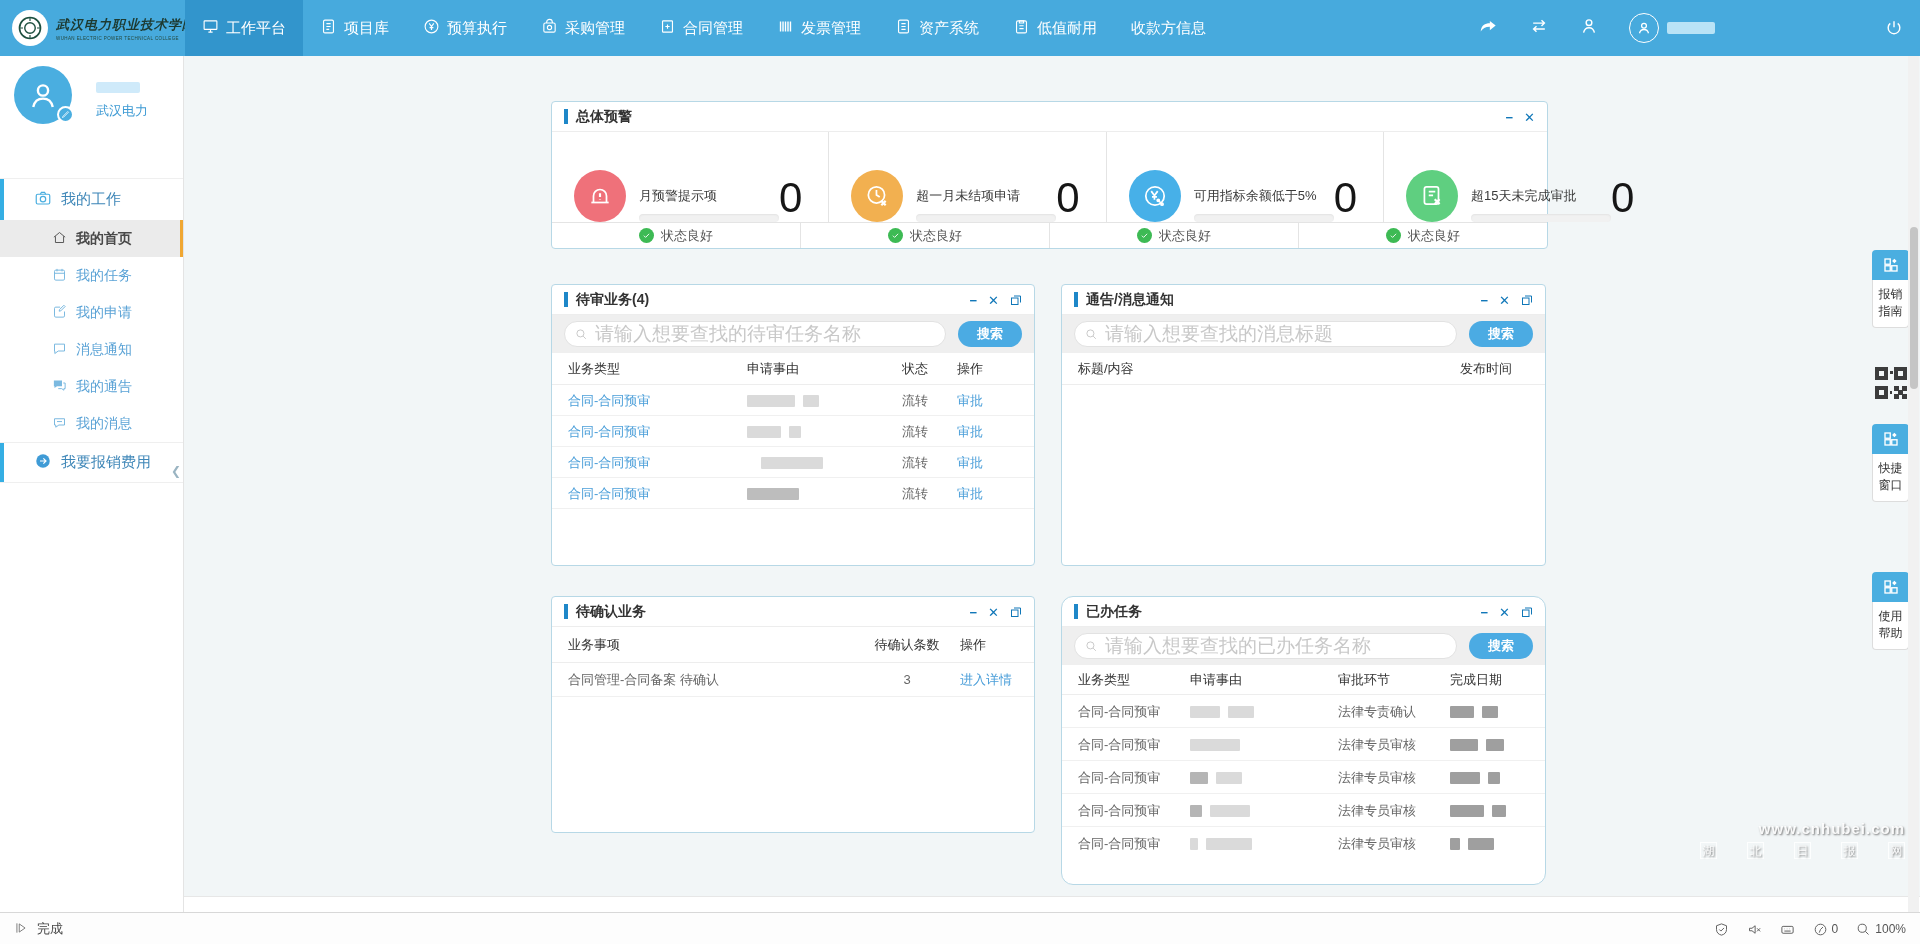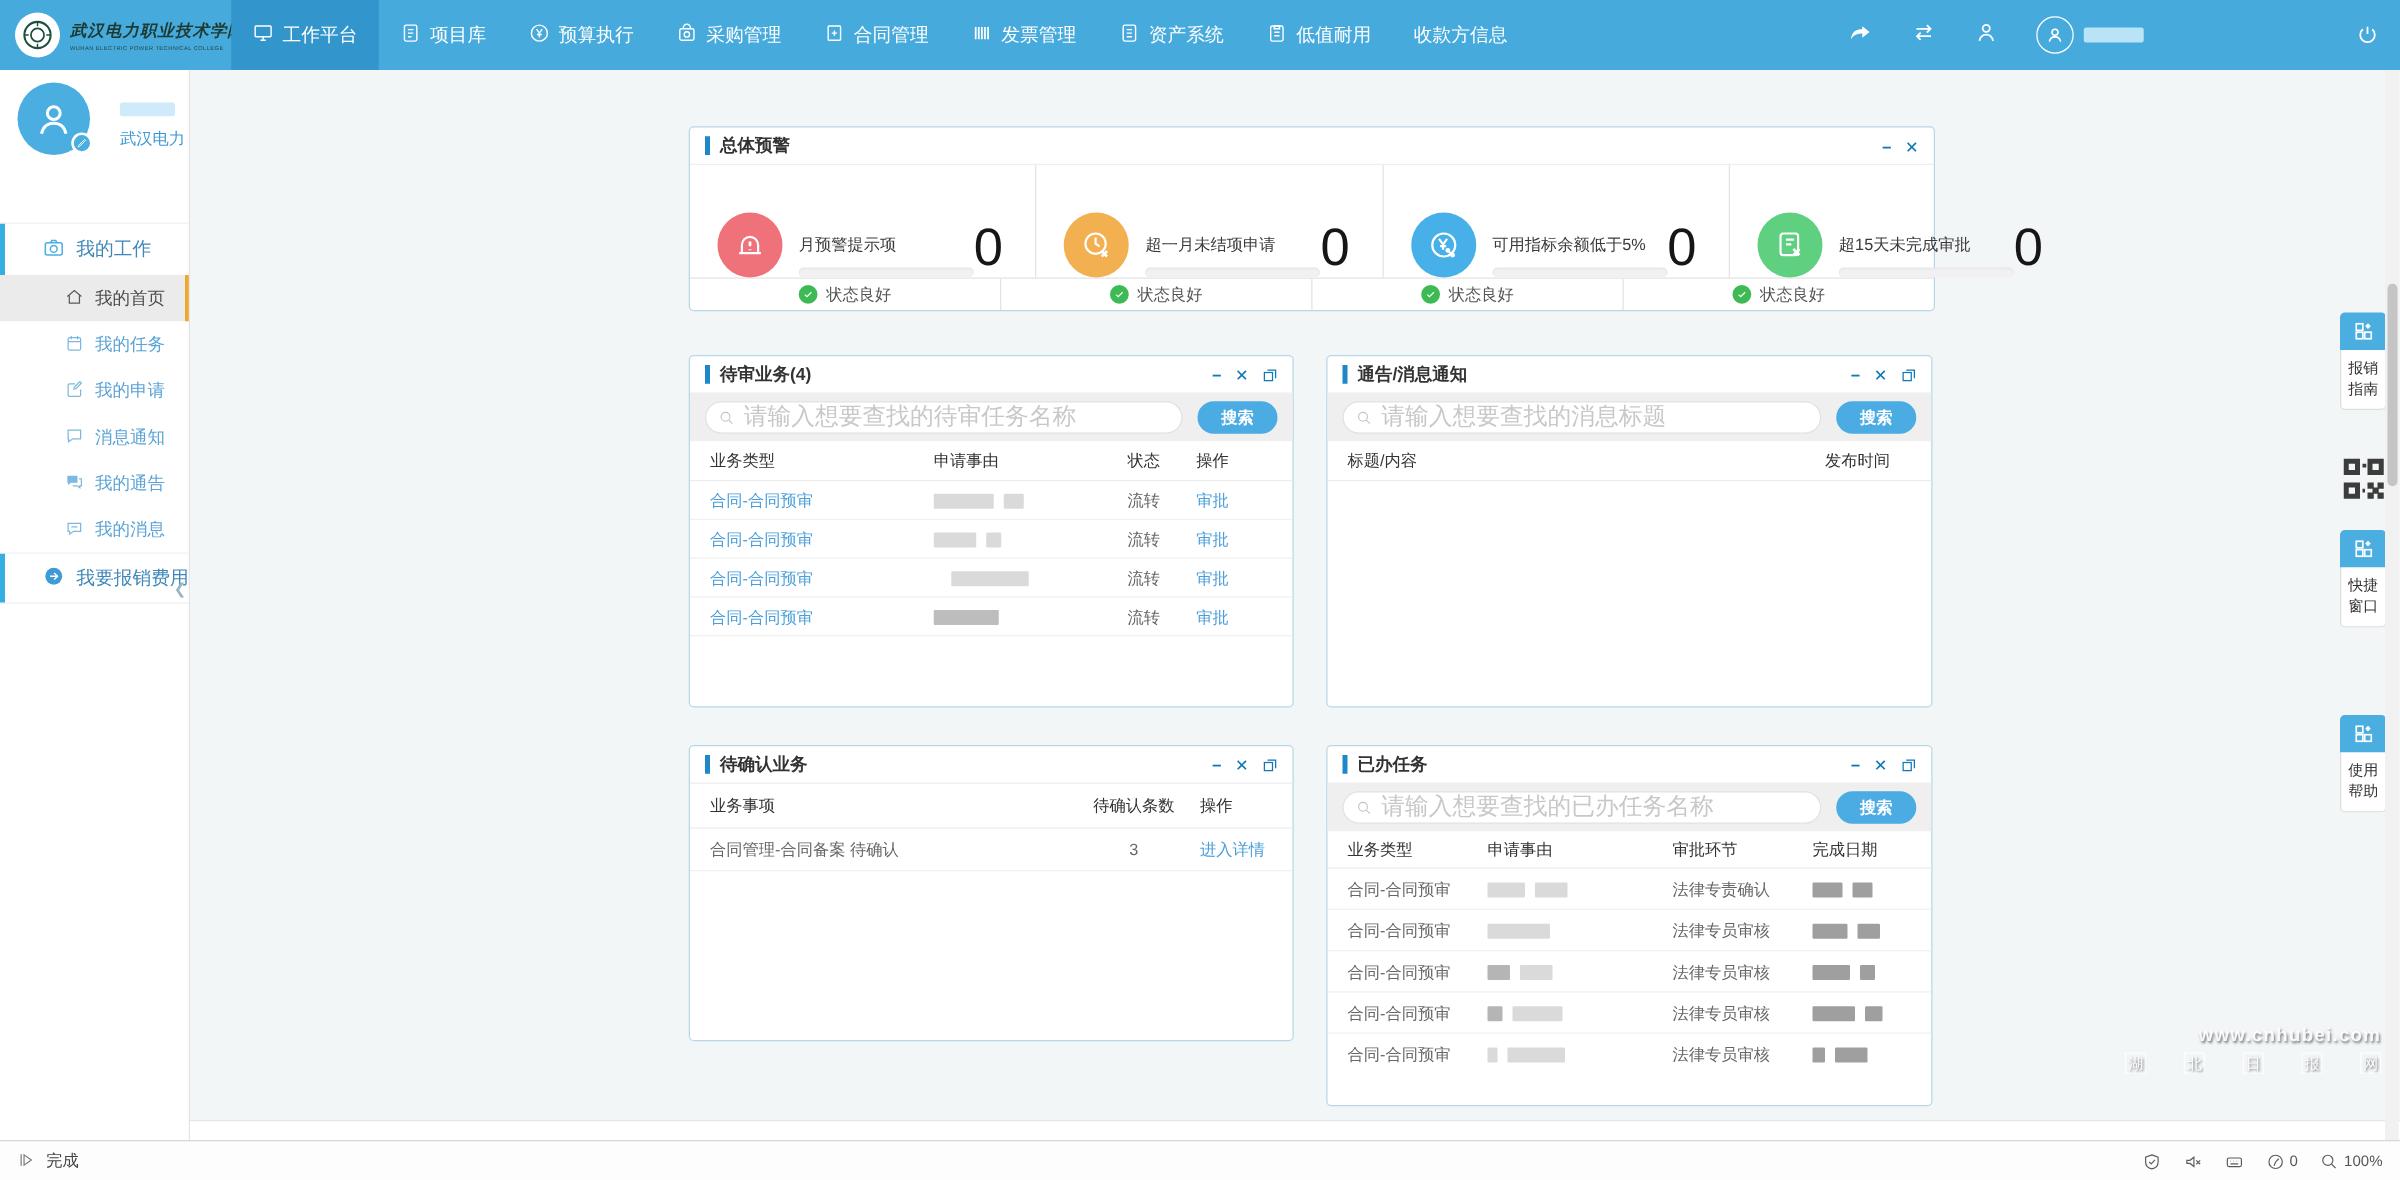--- a/index.html
+++ b/index.html
@@ -20,34 +20,34 @@
   .nav-right { position:absolute; right:205px; top:0; height:56px; display:flex; align-items:center; gap:30px; }
   .nav-right svg { width:20px; height:20px; stroke:#fff; fill:none; stroke-width:1.7; }
   .avatar-group { display:flex; align-items:center; gap:8px; }
   .nav-avatar { width:30px; height:30px; border:1.5px solid #fff; border-radius:50%; display:flex; align-items:center; justify-content:center; }
   .nav-avatar svg { width:18px; height:18px; }
   .mask-name { width:48px; height:12px; background:#b9e3f6; border-radius:2px; }
   .power-btn { position:absolute; right:16px; top:18px; }
   .power-btn svg { width:20px; height:20px; stroke:#fff; fill:none; stroke-width:1.7; }
 
   
-  .sidebar { position:absolute; left:0; top:56px; width:152px; height:856px; background:#fff; border-right:1px solid #e4e4e4; z-index:30; }
+  .sidebar { position:absolute; left:0; top:56px; width:184px; height:856px; background:#fff; border-right:1px solid #e4e4e4; z-index:30; }
   .user-area { position:relative; height:122px; }
   .big-avatar { position:absolute; left:14px; top:10px; width:58px; height:58px; border-radius:50%; background:#4aaee0; display:flex; align-items:center; justify-content:center; }
   .big-avatar svg { width:36px; height:36px; stroke:#fff; fill:none; stroke-width:1.6; }
   .edit-badge { position:absolute; right:-2px; bottom:1px; width:17px; height:17px; border-radius:50%; background:#4aaee0; border:2px solid #fff; display:flex; align-items:center; justify-content:center; }
   .edit-badge svg { width:9px; height:9px; stroke:#fff; stroke-width:2; fill:none; }
   .user-maskname { position:absolute; left:96px; top:26px; width:44px; height:11px; background:#cfeafa; border-radius:2px; }
   .user-org { position:absolute; left:96px; top:46px; font-size:13px; color:#3d9ad4; }
   .sec { position:relative; height:42px; display:flex; align-items:center; padding-left:34px; gap:9px; font-size:15px; color:#3f87b8; border-top:1px solid #efefef; cursor:pointer; }
   .sec .blubar { position:absolute; left:0; top:0; width:4px; height:100%; background:#35aee3; }
   .sec svg { width:18px; height:18px; stroke:#4aaee0; fill:none; stroke-width:1.6; }
   .sitem { position:relative; height:37px; display:flex; align-items:center; padding-left:52px; gap:9px; font-size:14px; color:#5ba3d6; cursor:pointer; }
   .sitem svg { width:15px; height:15px; stroke:#7bb9e0; fill:none; stroke-width:1.6; }
-  .sitem.active { background:#ebebeb; color:#4a4a4a; }
+  .sitem.active { background:#ebebeb; color:#4a4a4a;font-weight:bold; }
   .sitem.active svg { stroke:#5a5a5a; }
   .sitem.active .orangebar { position:absolute; right:0; top:0; width:3px; height:100%; background:#f0a732; }
   .collapse-handle { position:absolute; right:2px; top:408px; color:#9ab4c2; font-size:12px; cursor:pointer; }
 
   
   .panel { position:absolute; background:#fff; border:1px solid #b7d8e6; border-radius:4px; }
   .phead { position:relative; height:30px; display:flex; align-items:center; border-bottom:1px solid #ededed; padding-left:12px; }
   .pbar { width:4px; height:15px; background:#1e87c8; margin-right:8px; }
   .ptitle { font-size:14px; font-weight:bold; color:#333; }
   .pacts { position:absolute; right:12px; top:0; height:30px; display:flex; align-items:center; gap:11px; }
@@ -537,21 +537,21 @@
       <span class="fc2" style="line-height:36px">待确认条数</span>
       <span class="fc3" style="line-height:36px">操作</span>
     </div>
     <div class="trow" style="height:34px">
       <span class="fc1" style="line-height:34px">合同管理-合同备案 待确认</span>
       <span class="fc2" style="line-height:34px">3</span>
       <span class="fc3 link" style="line-height:34px">进入详情</span>
     </div>
   </section>
 
-  <section class="panel" style="left:1061px; top:596px; width:485px; height:289px;">
+  <section class="panel" style="left:1061px; top:596px; width:485px; height:289px;border-radius:12px;">
     <div class="phead">
       <span class="pbar"></span>
       <span class="ptitle">已办任务</span>
       <span class="pacts">
         <span class="pic">−</span>
         <span class="pic">✕</span>
         <span class="pic">
             <svg viewBox="0 0 24 24">
               <rect x="3" y="8" width="13" height="13"></rect>
               <path d="M8 4h13v13"></path>

